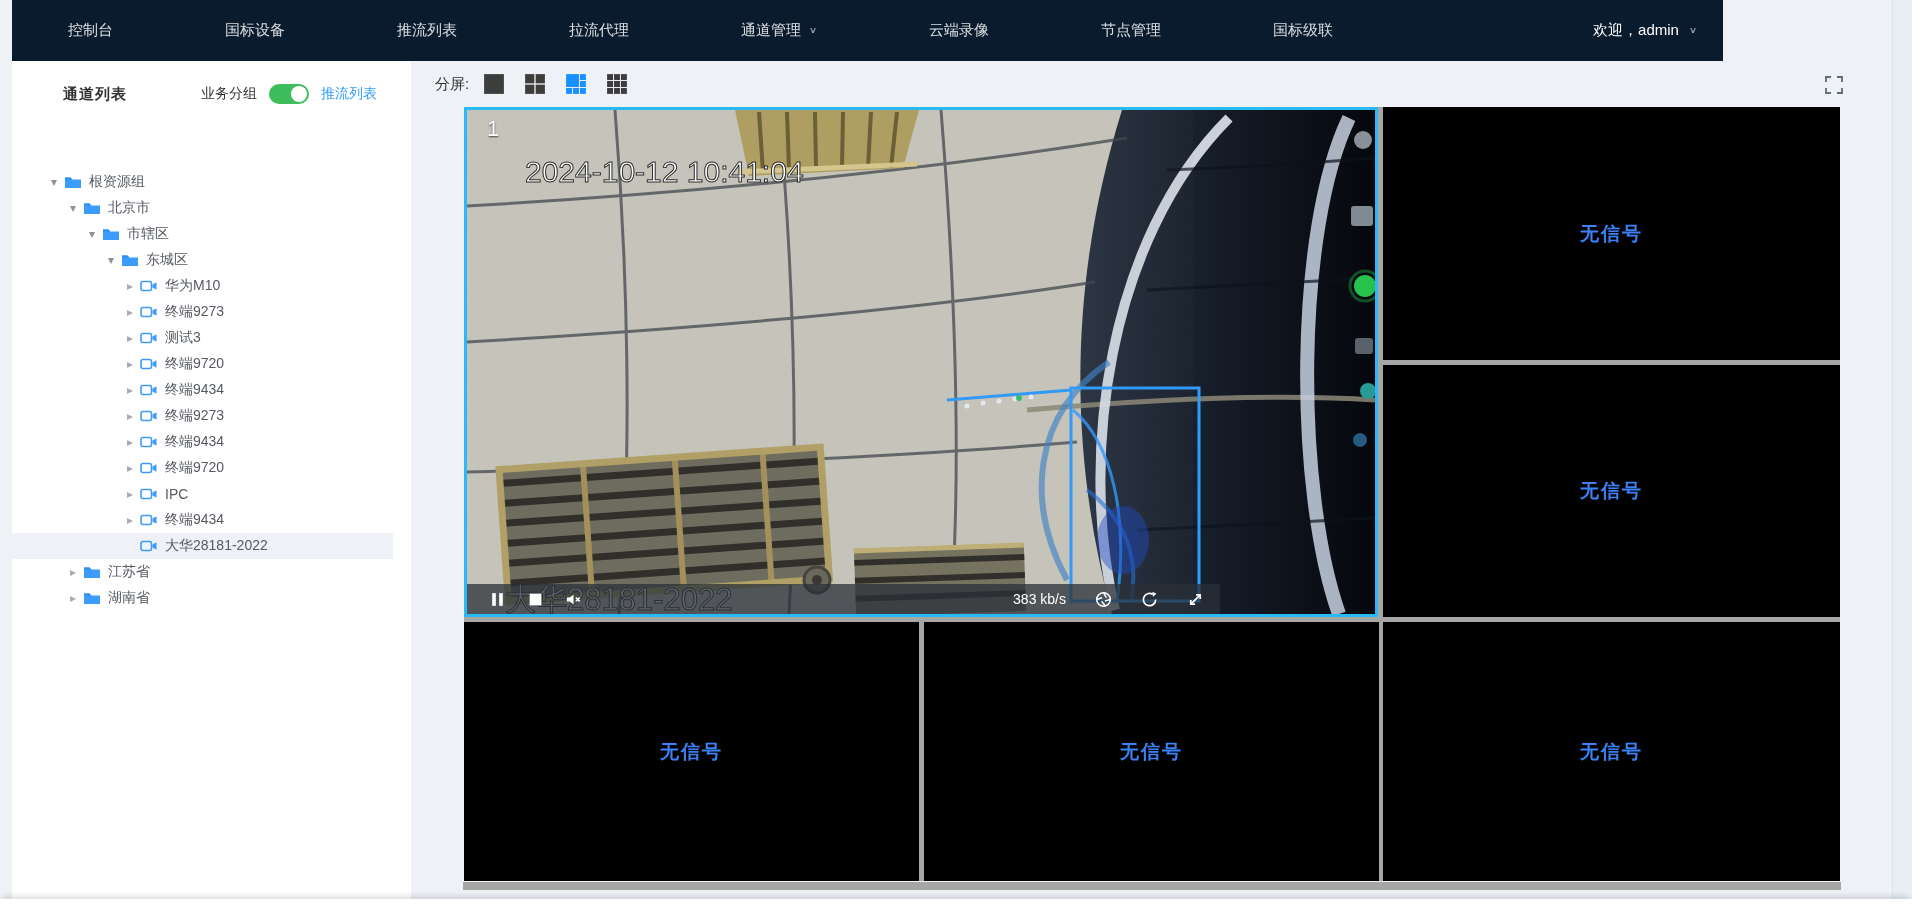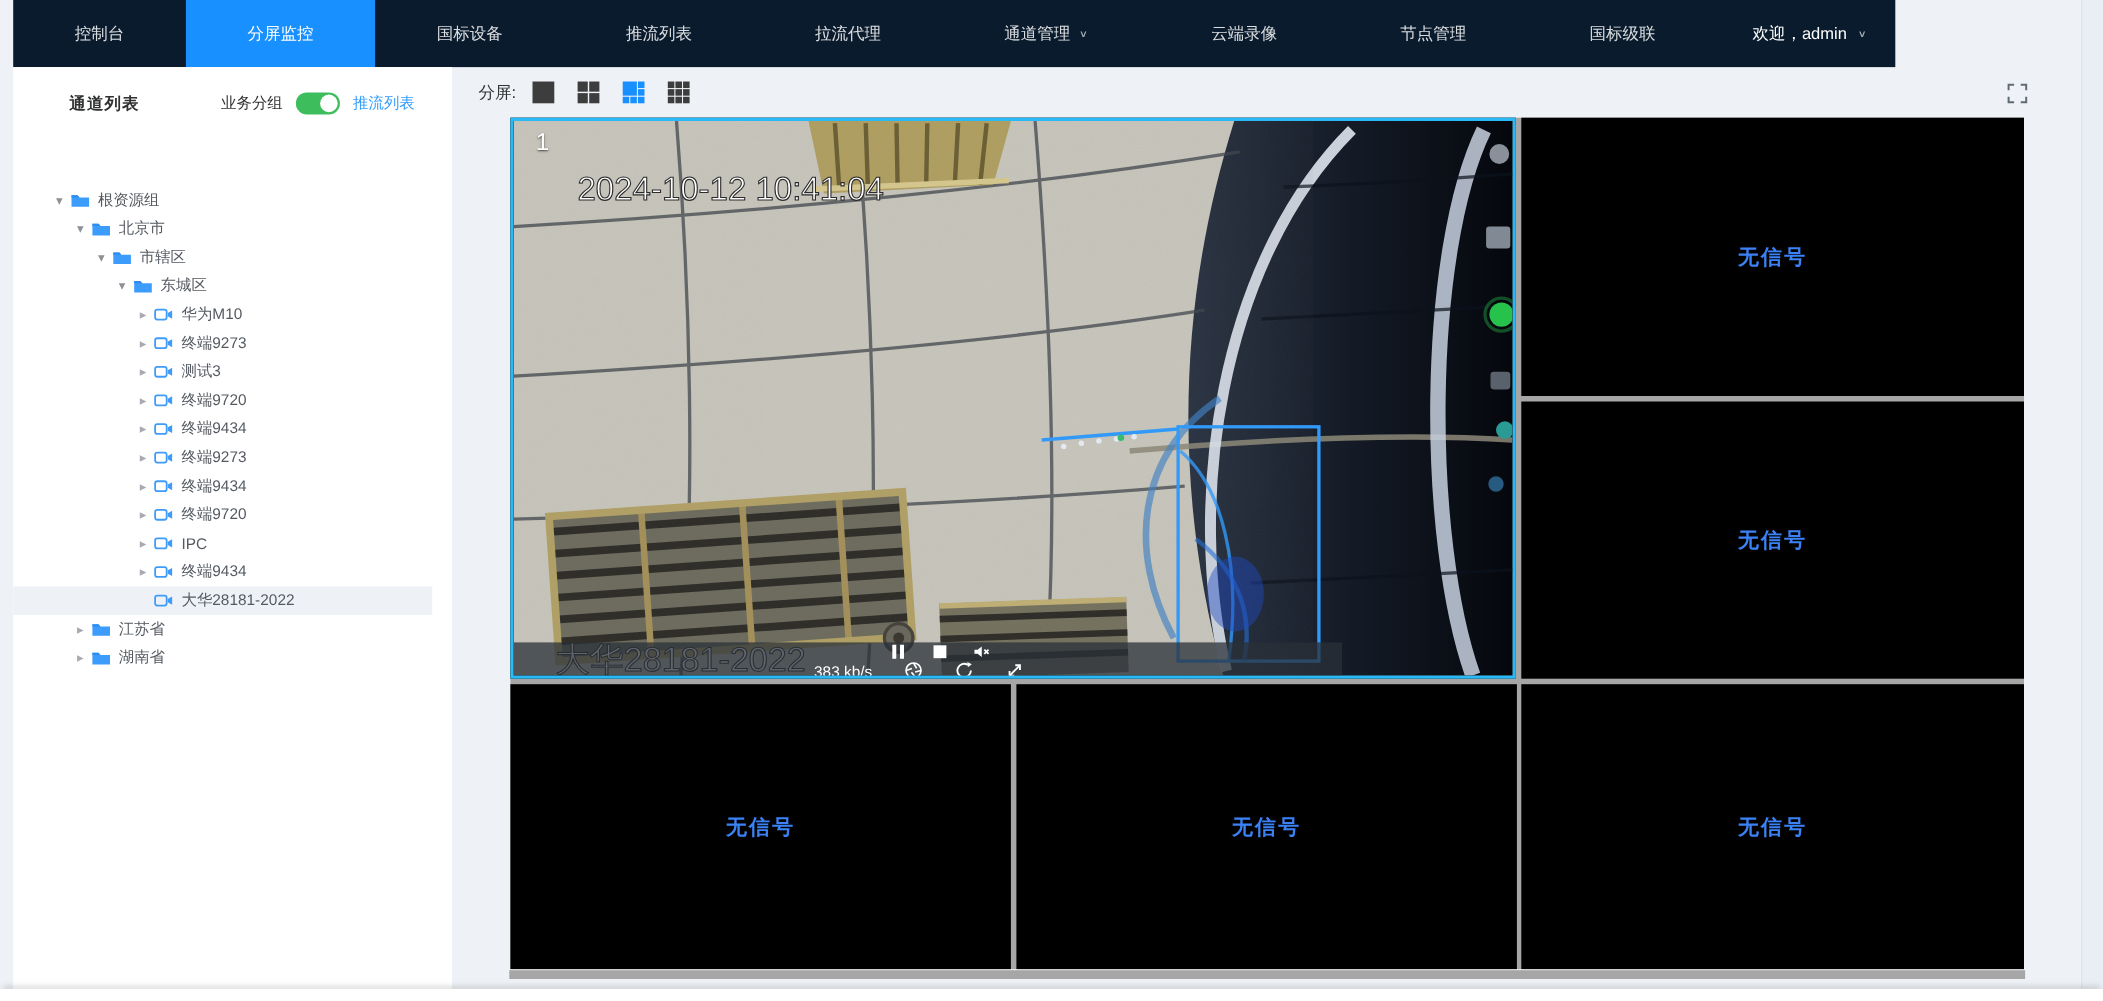--- a/index.html
+++ b/index.html
@@ -52,40 +52,37 @@
   .main-cell .scene { position:absolute; left:0; top:0; width:908px; height:504px; }
   .cell-r1 { left:919px; top:0;    width:457px; height:253px; }
   .cell-r2 { left:919px; top:258px; width:457px; height:252px; }
   .cell-b1 { left:0;     top:515px; width:455px; height:259px; }
   .cell-b2 { left:460px; top:515px; width:455px; height:259px; }
   .cell-b3 { left:919px; top:515px; width:457px; height:259px; }
 
   .cam-idx { position:absolute; left:20px; top:6px; color:#fff; font-size:22px;
     text-shadow:0 1px 2px rgba(0,0,0,.7); z-index:3; }
   .ctrl-bar { position:absolute; left:0; bottom:0; width:753px; height:30px;
-    background:rgba(42,48,56,.75); z-index:4; display:flex; align-items:center;flex-direction:column; }
+    background:rgba(42,48,56,.75); z-index:4; display:flex; align-items:center; }
   .ctrl-bar .lgrp { display:flex; align-items:center; gap:21px; padding-left:22px; }
   .ctrl-bar .grow { flex:1; }
   .ctrl-bar .rgrp { display:flex; align-items:center; gap:29px; padding-right:16px; }
   .bitrate { color:#fff; font-size:14px; }
   .cicon { width:17px; height:17px; cursor:pointer; display:block; }
 
   .hscroll { position:absolute; left:463px; top:882px; width:1378px; height:8px; background:#a6a6a6; }
   .footer-strip { position:absolute; left:0; bottom:0; width:1912px; height:11px; background:#fff;
     box-shadow:0 -5px 6px -3px rgba(0,0,0,.18); }
 </style>
 </head>
 <body>
 
 <div class="topnav">
   <div class="tab">
       <span>控制台</span>
-    </div>
-  <div class="tab active">
-      <span>分屏监控</span>
     </div>
   <div class="tab">
       <span>国标设备</span>
     </div>
   <div class="tab">
       <span>推流列表</span>
     </div>
   <div class="tab">
       <span>拉流代理</span>
     </div>

